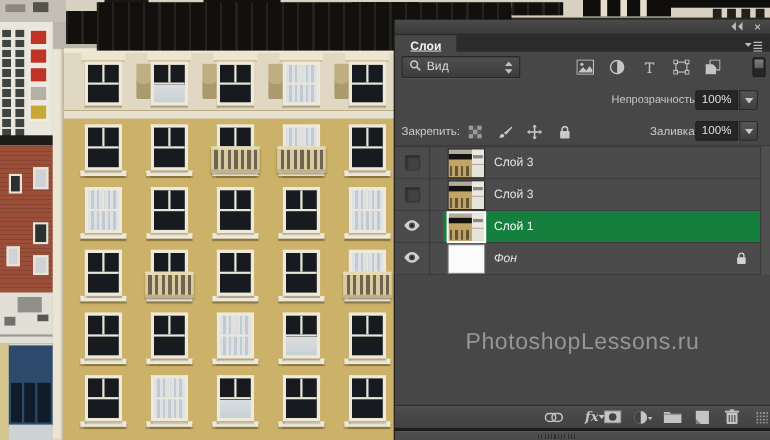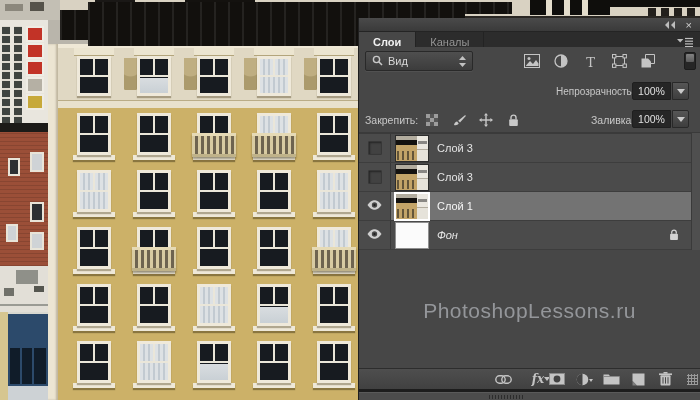--- a/index.html
+++ b/index.html
@@ -54,22 +54,22 @@
            background:linear-gradient(#565656,#3e3e3e);border:1px solid #292929;border-radius:0 2px 2px 0;
            display:flex;align-items:center;justify-content:center;}
   .toggle{position:absolute;width:12px;height:18px;background:#262626;border:1px solid #1c1c1c;
           border-radius:2px;box-sizing:border-box;}
   .knob{position:absolute;left:1px;top:1px;width:8px;height:8px;
         background:linear-gradient(#828282,#5c5c5c);border-radius:1px;}
   #layers-list{position:absolute;left:0;top:115px;width:332px;border-top:1px solid #3a3a3a;}
   .gutter{position:absolute;left:332px;top:115px;width:10px;height:117px;background:#4f4f4f;
           border-left:1px solid #3a3a3a;box-sizing:border-box;}
   .lrow{display:flex;align-items:center;height:29px;box-sizing:border-box;
-        border-bottom:1px solid #3d3d3d;background:#4b4b4b;}
-  .lrow.sel .rowbody{background:#737373;}
+        border-bottom:1px solid #3d3d3d;background:#4b4b4b;gap:12px;}
+  .lrow.sel .rowbody{background:#15803d;}
   .rowbody{display:flex;align-items:center;flex:1;height:100%;}
   .eyecell{width:32px;height:100%;display:flex;align-items:center;justify-content:center;
            border-right:1px solid #383838;box-sizing:border-box;background:#4b4b4b;}
   .eyewell{width:12px;height:12px;background:#424242;border:1px solid #373737;border-radius:1px;
            box-shadow:inset 1px 1px 2px rgba(0,0,0,.45);}
   .thumb{width:32px;height:25px;margin-left:5px;flex:none;}
   .thumb.photo-thumb{background-color:#b2ac9e;background-image:
       repeating-linear-gradient(90deg,rgba(20,20,20,.55) 0 2px,transparent 2px 5px),
       linear-gradient(#14120f,#14120f),
       linear-gradient(#c3a468,#c3a468),
@@ -301,21 +301,20 @@
         <svg width="12" height="8" viewBox="0 0 12 8">
             <path d="M5 0L1 4l4 4zM11 0L7 4l4 4z" fill="#bdbdbd"></path>
           </svg>
       </span>
       <span class="closex">×</span>
     </div>
 
     <div class="tabbar">
       <span id="tabs-holder" style="display:flex">
           <span class="tab active">Слои</span>
-          <span class="tab">Каналы</span>
         </span>
       <span class="panelmenu">
         <svg width="16" height="10" viewBox="0 0 16 10">
             <path d="M0 2l3.2 3.4L6.4 2z" fill="#bdbdbd"></path>
             <g stroke="#bdbdbd" stroke-width="1.2">
               <line x1="8" y1="1.5" x2="16" y2="1.5"></line>
               <line x1="8" y1="4.2" x2="16" y2="4.2"></line>
               <line x1="8" y1="6.9" x2="16" y2="6.9"></line>
               <line x1="8" y1="9.6" x2="16" y2="9.6"></line>
             </g>

